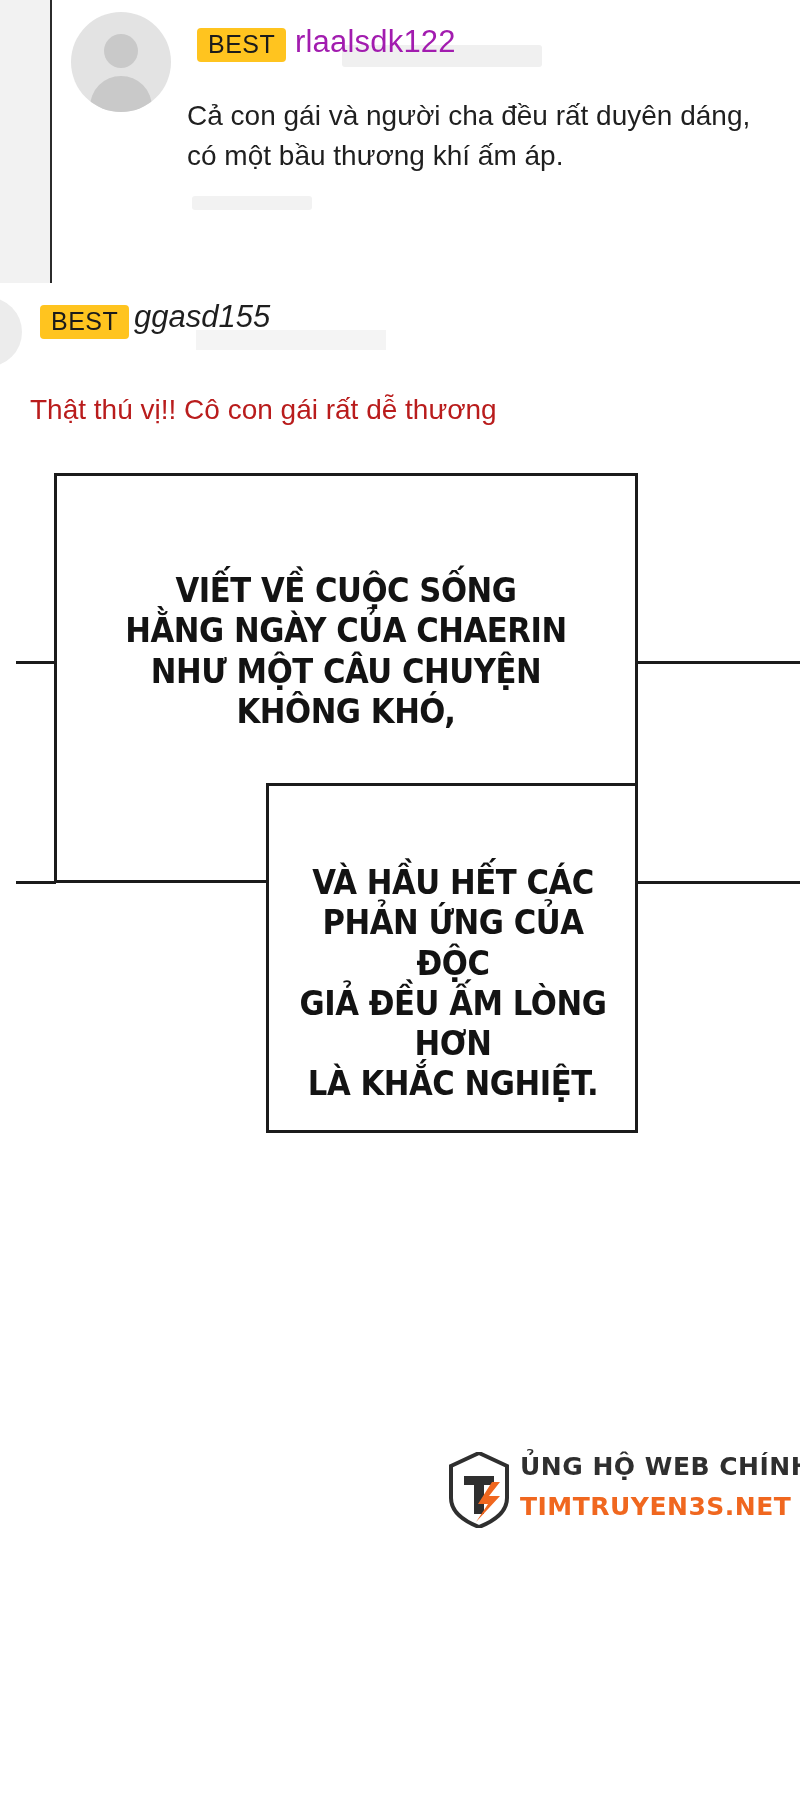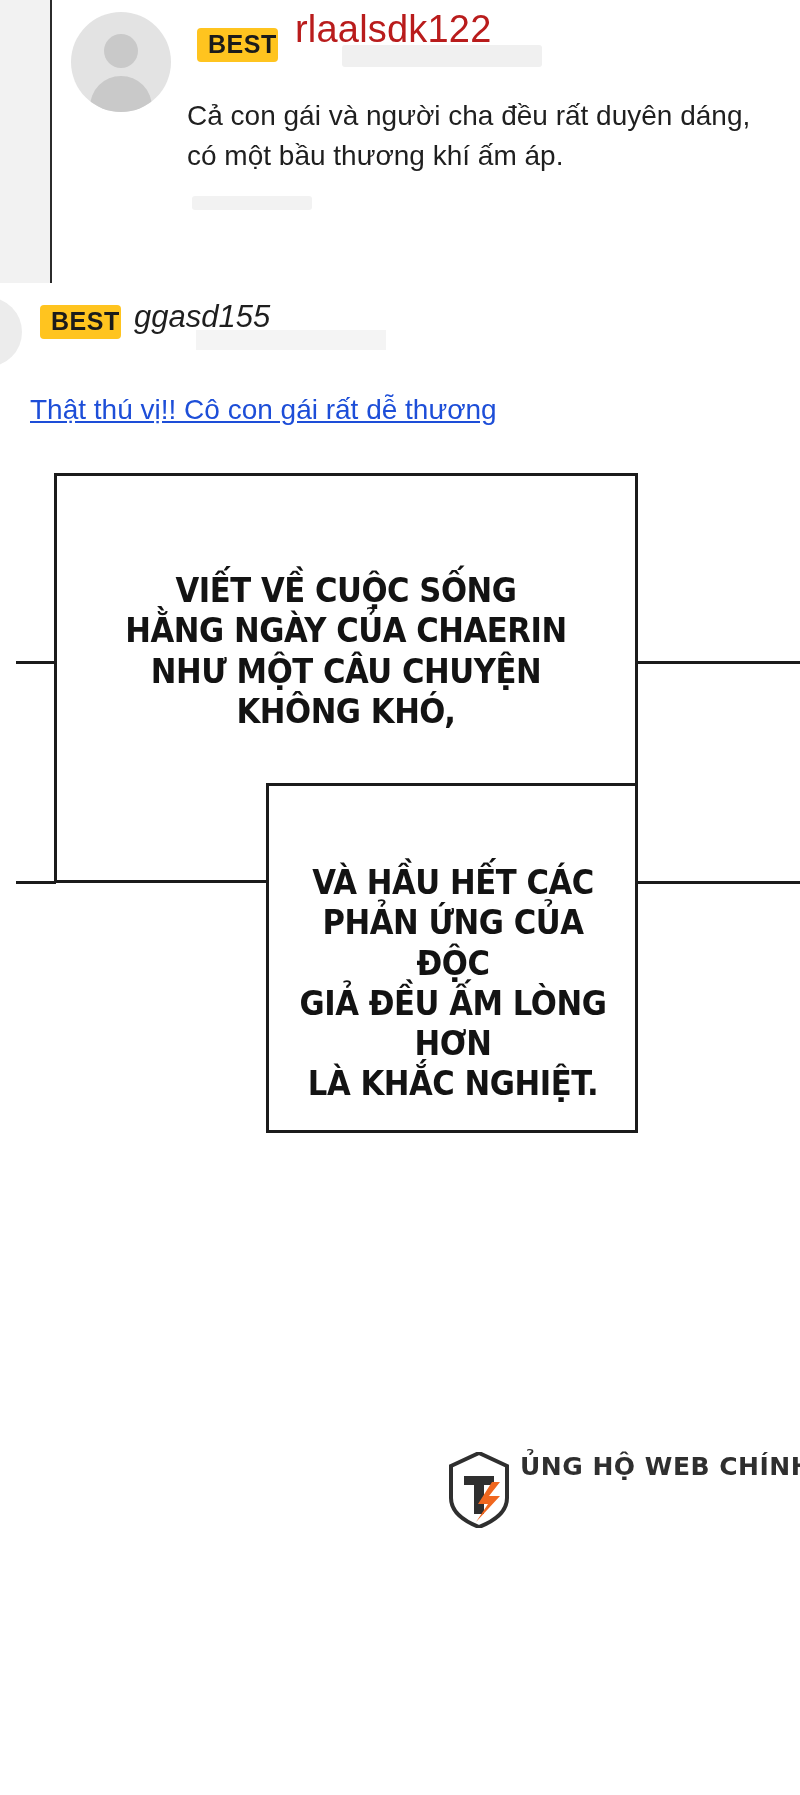--- a/index.html
+++ b/index.html
@@ -64,38 +64,38 @@
     transform: translateX(-50%);
     width: 62px;
     height: 48px;
     border-radius: 31px 31px 0 0;
     background: #c9c9c9;
   }
   .best-badge {
     display: inline-block;
     background: #ffc41f;
     color: #1b1b1b;
-    font-weight: bold;
+    font-weight: normal;
     font-size: 25px;
     letter-spacing: 0.5px;
-    padding: 4px 1px 5px 11px;
+    padding: 4px 11px 5px 11px;
     border-radius: 4px;
     line-height: 1;
   }
   .c1-badge {
     position: absolute;
     left: 145px;
     top: 28px;
   }
   .c1-user {
     position: absolute;
     left: 243px;
-    top: 8px;
-    font-size: 38px;
-    color: #b91c1c;
+    top: 24px;
+    font-size: 31px;
+    color: #a21caf;
     letter-spacing: 0.2px;
   }
   .c1-text {
     position: absolute;
     left: 135px;
     top: 96px;
     width: 580px;
     font-size: 28px;
     line-height: 1.42;
     color: #1f1f1f;
@@ -157,23 +157,22 @@
     width: 190px;
     height: 20px;
     background: #f4f4f4;
   }
   .c2-text {
     position: absolute;
     left: 30px;
     top: 107px;
     width: 700px;
     font-size: 28px;
-    color: #1d4ed8;
+    color: #b91c1c;
     line-height: 1.4;
-    text-decoration: underline;
   }
 
   
   .comic {
     position: absolute;
     left: 16px;
     top: 463px;
     width: 800px;
     height: 1332px;
     background: #ffffff;
@@ -321,15 +320,16 @@
     <div class="balloon-text balloon-b">VÀ HẦU HẾT CÁC<br>PHẢN ỨNG CỦA ĐỘC<br>GIẢ ĐỀU ẤM LÒNG HƠN<br>LÀ KHẮC NGHIỆT.</div>
   </div>
 
   <div class="watermark">
     <svg class="wm-logo" viewBox="0 0 62 76">
       <path d="M31 1 L59 14 L59 46 Q59 64 31 75 Q3 64 3 46 L3 14 Z" fill="none" stroke="#2f2f2f" stroke-width="4"></path>
       <path d="M16 24 L46 24 L46 33 L36 33 L36 62 L26 62 L26 33 L16 33 Z" fill="#2f2f2f"></path>
       <path d="M44 30 L30 52 L40 52 L28 70 L52 44 L41 44 L52 30 Z" fill="#f0671f"></path>
     </svg>
     <div class="wm-top">ỦNG HỘ WEB CHÍNH</div>
+    <div class="wm-bottom">TIMTRUYEN3S.NET</div>
   </div>
 
 </div>
 
 </body></html>

